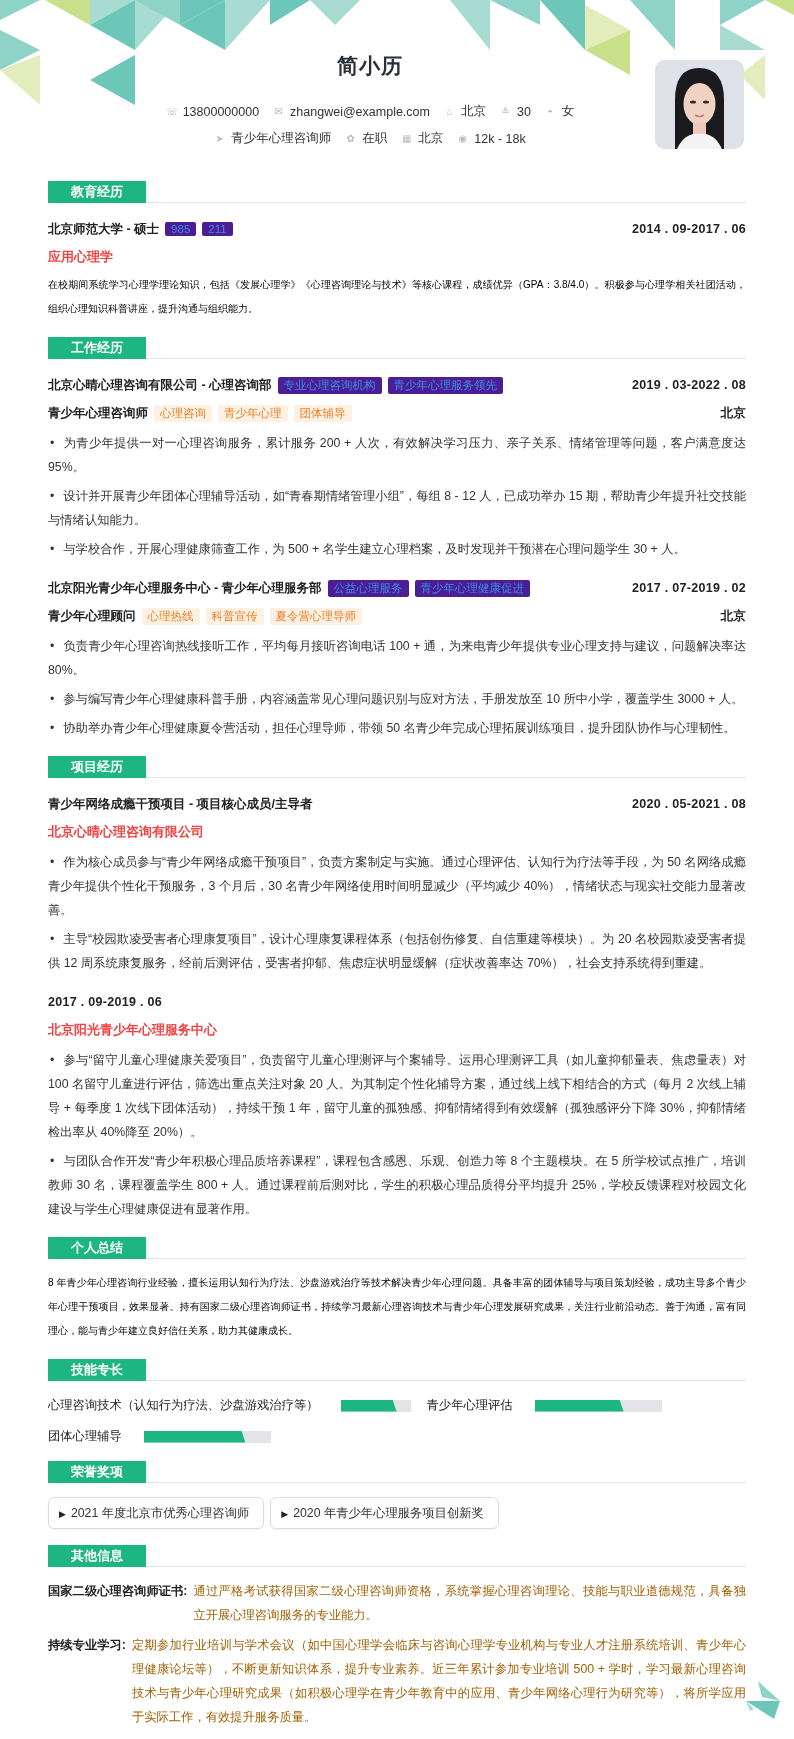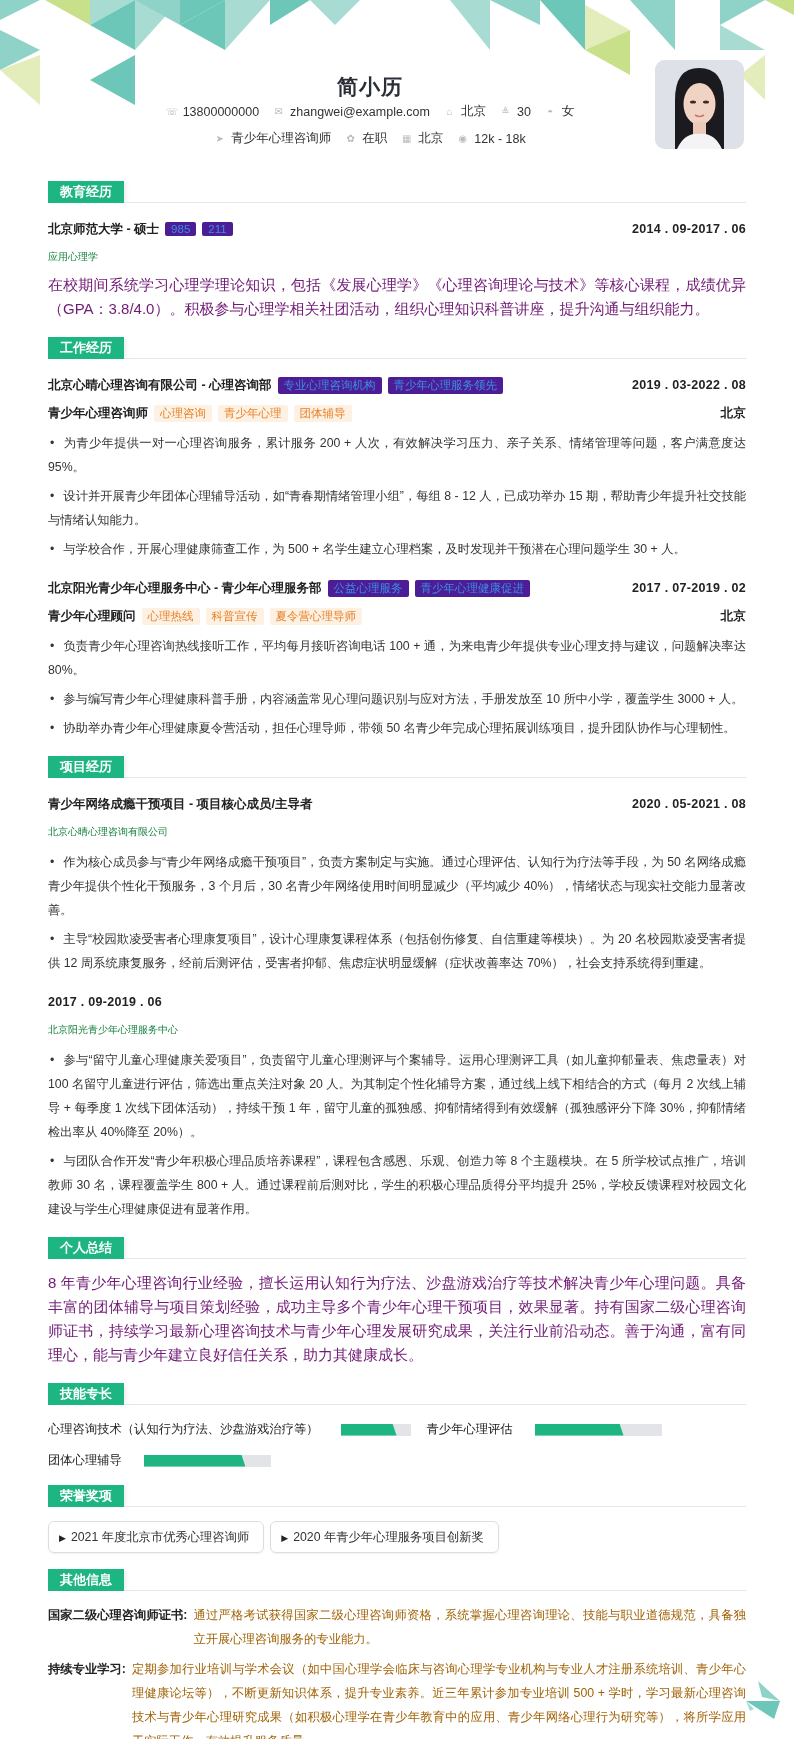--- a/index.html
+++ b/index.html
@@ -1,39 +1,39 @@
 <!DOCTYPE html>
 <html><head>
 <meta charset="utf-8">
 <style>
   * { box-sizing: border-box; margin: 0; padding: 0; }
   html, body { width: 794px; background: #ffffff; }
   body { font-family: "Liberation Sans", "DejaVu Sans", sans-serif; color: #333; font-size: 12.5px; position: relative; height: 1739px; overflow: hidden; }
   .deco { position: absolute; top: 0; left: 0; width: 794px; height: 120px; pointer-events: none; }
   .deco-br { position: absolute; right: 14px; bottom: 20px; width: 36px; height: 40px; }
   .header { position: relative; height: 165px; }
-  .name { position: absolute; top: 73px; left: 0; width: 740px; text-align: center; font-size: 21px; font-weight: bold; color: #2a2e36; letter-spacing: 1px; }
+  .name { position: absolute; top: 52px; left: 0; width: 740px; text-align: center; font-size: 21px; font-weight: bold; color: #2a2e36; letter-spacing: 1px; }
   .info-row { position: absolute; left: 0; width: 740px; display: flex; justify-content: center; gap: 14px; font-size: 12.5px; color: #333; }
   .info-row.r1 { top: 103px; }
   .info-row.r2 { top: 130px; }
   .info-item { display: flex; align-items: center; gap: 6px; }
   .ico { display: inline-block; width: 11px; height: 11px; color: #bbb; font-size: 10px; line-height: 11px; text-align: center; }
   .photo { position: absolute; top: 60px; left: 655px; width: 89px; height: 89px; border-radius: 10px; background: #dfe1e8; overflow: hidden; }
   .photo svg { width: 100%; height: 100%; }
   .content { padding: 0 48px 0 48px; }
   .section { margin-top: 14px; }
   .sec-head { position: relative; height: 24px; border-bottom: 1px solid #e4e6ea; margin-bottom: 12px; }
-  .sec-title { position: absolute; left: 0; bottom: -1px; background: #1db582; color: #fff; font-size: 13px; font-weight: bold; padding: 3px 12px; height: 22px; line-height: 16px; box-shadow: 4px 0 4px -2px rgba(0,0,0,0.08); }
+  .sec-title { position: absolute; left: 0; bottom: -1px; background: #1db582; color: #fff; font-size: 13px; font-weight: bold; padding: 3px 23px; height: 22px; line-height: 16px; box-shadow: 4px 0 4px -2px rgba(0,0,0,0.08); }
   .row { display: flex; justify-content: space-between; align-items: center; height: 28px; }
   .row .left { display: flex; align-items: center; gap: 6px; font-weight: bold; color: #222; font-size: 12.5px; }
   .row .right { font-weight: bold; color: #222; font-size: 12.5px; letter-spacing: 0.3px; }
   .tag-blue { background: #4c1d95; color: #3a8ee6; font-weight: normal; font-size: 11.5px; padding: 1px 6px; border-radius: 2px; }
   .tag-orange { background: #fdf1e3; color: #e8822a; font-weight: normal; font-size: 11.5px; padding: 1px 6px; border-radius: 2px; }
-  .sub { font-weight: normal; color: #15803d; height: 28px; line-height: 28px; font-size: 10px; }
-  .para { line-height: 24px; color: #701a75; font-size: 15px; text-align: justify; }
+  .sub { font-weight: bold; color: #ef4444; height: 28px; line-height: 28px; font-size: 13px; }
+  .para { line-height: 24px; color: #000000; font-size: 10px; text-align: justify; }
   .bullets { list-style: none; }
   .bullets li { position: relative; padding-left: 0; line-height: 24px; margin-bottom: 5px; font-size: 12.3px; color: #333; text-align: justify; }
   .bullets li::before { content: "•"; margin-right: 9px; margin-left: 2px; color: #333; }
   .gap { height: 8px; }
   .skills { display: flex; flex-wrap: wrap; column-gap: 16px; row-gap: 14px; padding-top: 4px; }
   .skill { display: flex; align-items: center; gap: 22px; font-size: 12.3px; color: #222; }
   .bar { position: relative; width: 127px; height: 12px; background: #e3e4e8; }
   .bar .fill { position: absolute; left: 0; top: 0; height: 12px; background: #1db582; clip-path: polygon(0 0, calc(100% - 4px) 0, 100% 100%, 0 100%); }
   .honors { display: flex; gap: 6px; padding-top: 2px; text-align: right; }
   .honor { border: 1px solid #ddd; border-radius: 6px; padding: 0 14px 0 10px; height: 32px; line-height: 30px; font-size: 12.3px; color: #333; box-shadow: 0 1px 2px rgba(0,0,0,0.06); }

